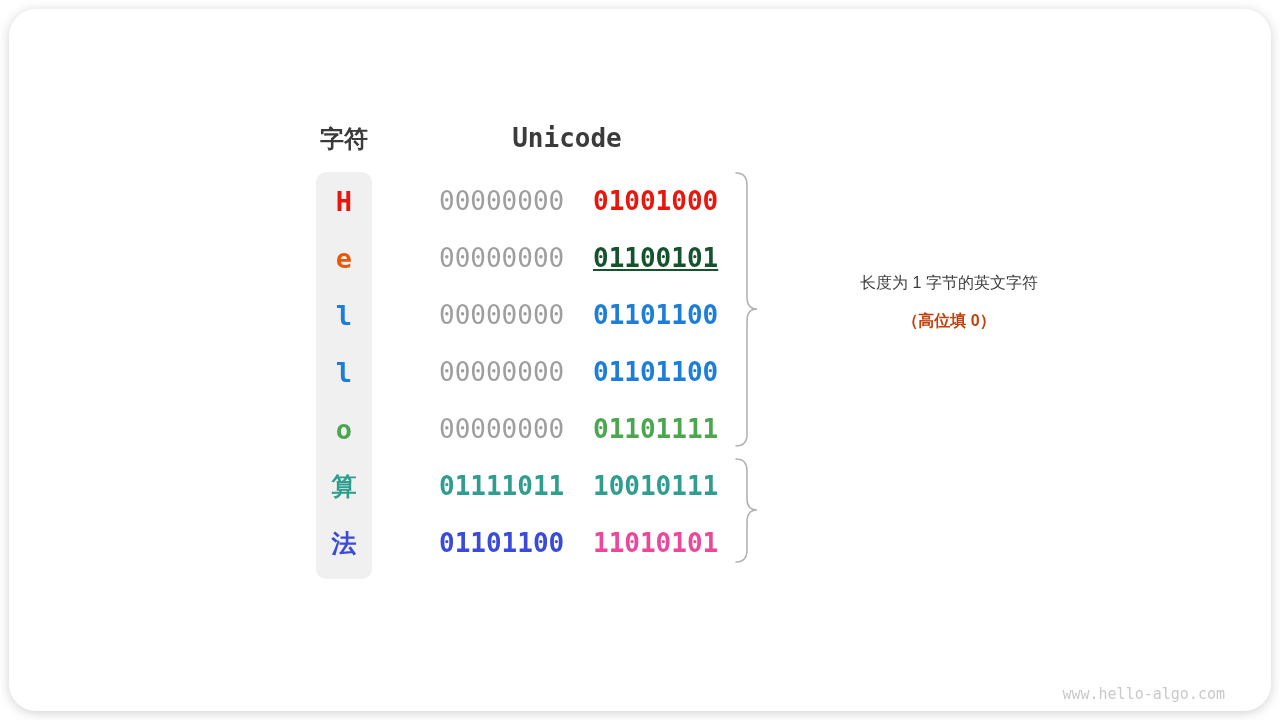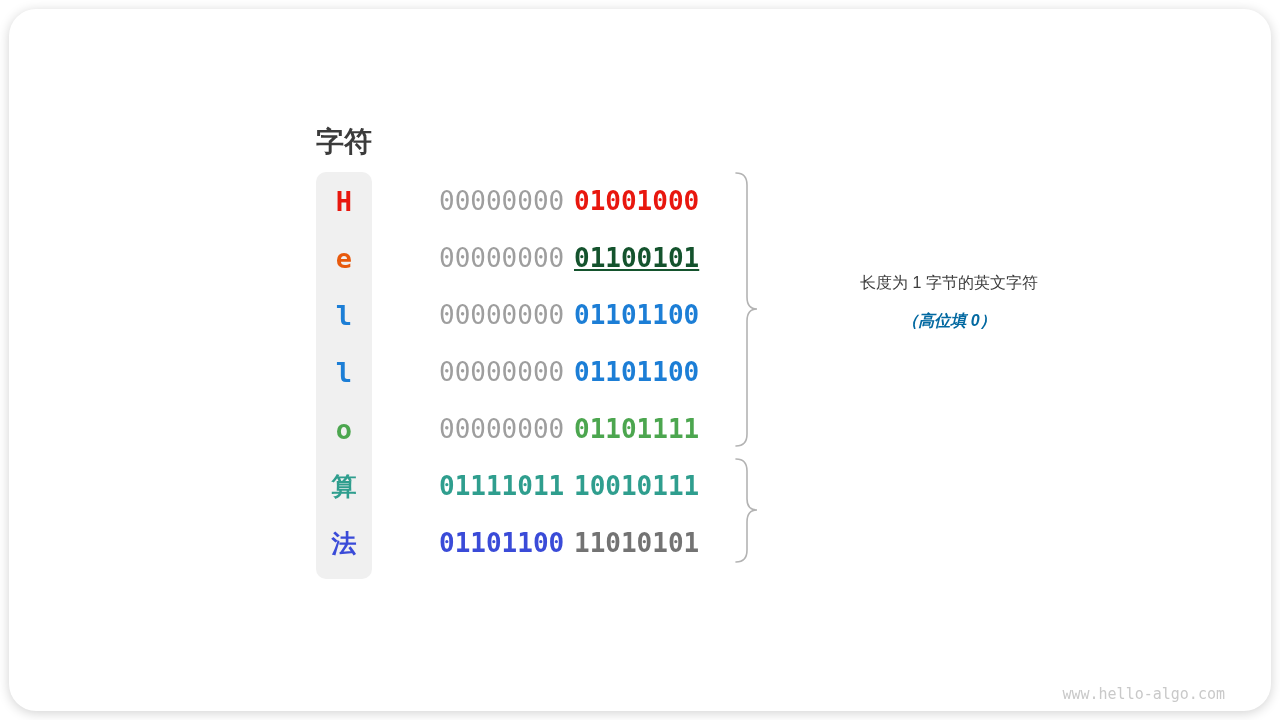--- a/index.html
+++ b/index.html
@@ -18,21 +18,21 @@
     width: 1262px;
     height: 702px;
     background: #ffffff;
     border-radius: 27px;
     box-shadow: 0 2px 12px rgba(0,0,0,0.18);
   }
   .hdr {
     position: absolute;
     top: 114px;
     font-weight: bold;
-    font-size: 28px;
+    font-size: 24px;
     color: #3b3b3b;
     text-align: center;
   }
   .hdr-char { left: 307px; width: 56px; }
   .hdr-unicode {
     left: 427px;
     width: 262px;
     font-family: "DejaVu Sans Mono", monospace;
     font-size: 26px;
   }
@@ -75,57 +75,57 @@
     position: absolute;
     top: 50%;
     transform: translateY(-50%);
     font-family: "DejaVu Sans Mono", monospace;
     font-size: 26px;
     color: #9e9e9e;
     line-height: 1;
     white-space: pre;
   }
   .byte1 { left: 430px; }
-  .byte2 { left: 565px; }
+  .byte2 { left: 584px; }
   .bold { font-weight: bold; }
   .braces-svg {
     position: absolute;
     left: 720px;
     top: 155px;
   }
   .ann {
     position: absolute;
     left: 760px;
     width: 360px;
     text-align: center;
     font-size: 16px;
     color: #3d3d3d;
     line-height: 1.25;
     white-space: pre;
   }
   .ann-secondary {
-    color: #0369a1;
+    color: #c2410c;
     font-weight: bold;
-    font-style: italic;
   }
   .watermark {
     position: absolute;
     right: 46px;
     top: 676px;
     font-family: "DejaVu Sans Mono", monospace;
     font-size: 15px;
     color: #c9c9c9;
   }
 </style>
 </head>
 <body>
 
 <div class="card">
 
   <div class="hdr hdr-char">字符</div>
+  <div class="hdr hdr-unicode">Unicode</div>
 
   <div class="char-column-bg"></div>
 
   <div class="rows">
   <div class="row">
     <span class="char-cell" style="color: rgb(232, 23, 14);">H</span>
     <span class="byte byte1">00000000</span>
     <span class="byte byte2 bold" style="color: rgb(232, 23, 14);">01001000</span>
   </div>
 
@@ -155,21 +155,21 @@
 
   <div class="row">
     <span class="char-cell cjk" style="color: rgb(47, 158, 142);">算</span>
     <span class="byte byte1 bold" style="color: rgb(47, 158, 142);">01111011</span>
     <span class="byte byte2 bold" style="color: rgb(47, 158, 142);">10010111</span>
   </div>
 
   <div class="row">
     <span class="char-cell cjk" style="color: rgb(58, 75, 216);">法</span>
     <span class="byte byte1 bold" style="color: rgb(58, 75, 216);">01101100</span>
-    <span class="byte byte2 bold" style="color: #737373;">11010101</span>
+    <span class="byte byte2 bold" style="color: #ec4899;">11010101</span>
   </div>
 </div>
 
   <svg class="braces-svg" width="40" height="410" viewBox="0 0 40 410">
     <path d="M 7 9 Q 18 9 18 21 L 18 133 Q 18 145 28 145 Q 18 145 18 157 L 18 270 Q 18 282 7 282" fill="none" stroke="#b3b3b3" stroke-width="1.6" stroke-linecap="round"></path>
     <path d="M 7 295 Q 18 295 18 307 L 18 335 Q 18 346 28 346 Q 18 346 18 358 L 18 386 Q 18 398 7 398" fill="none" stroke="#b3b3b3" stroke-width="1.6" stroke-linecap="round"></path>
   </svg>
 
   <div class="ann" style="top: 264px;">长度为 1 字节的英文字符</div>
   <div class="ann ann-secondary" style="top: 302px;">（高位填 0）</div>

